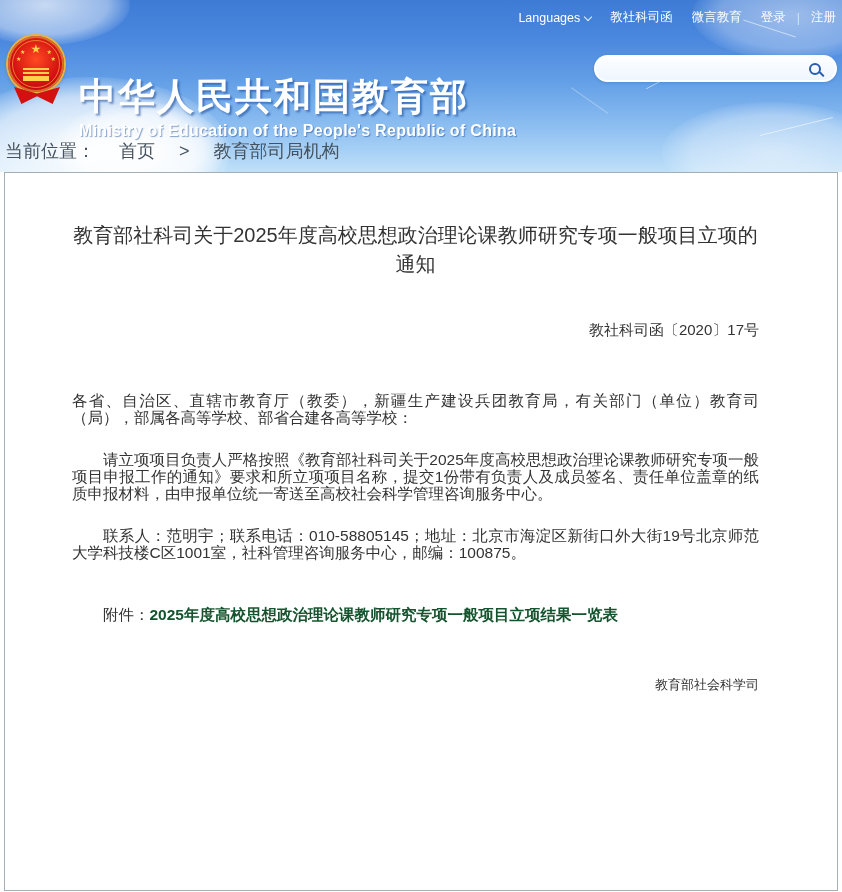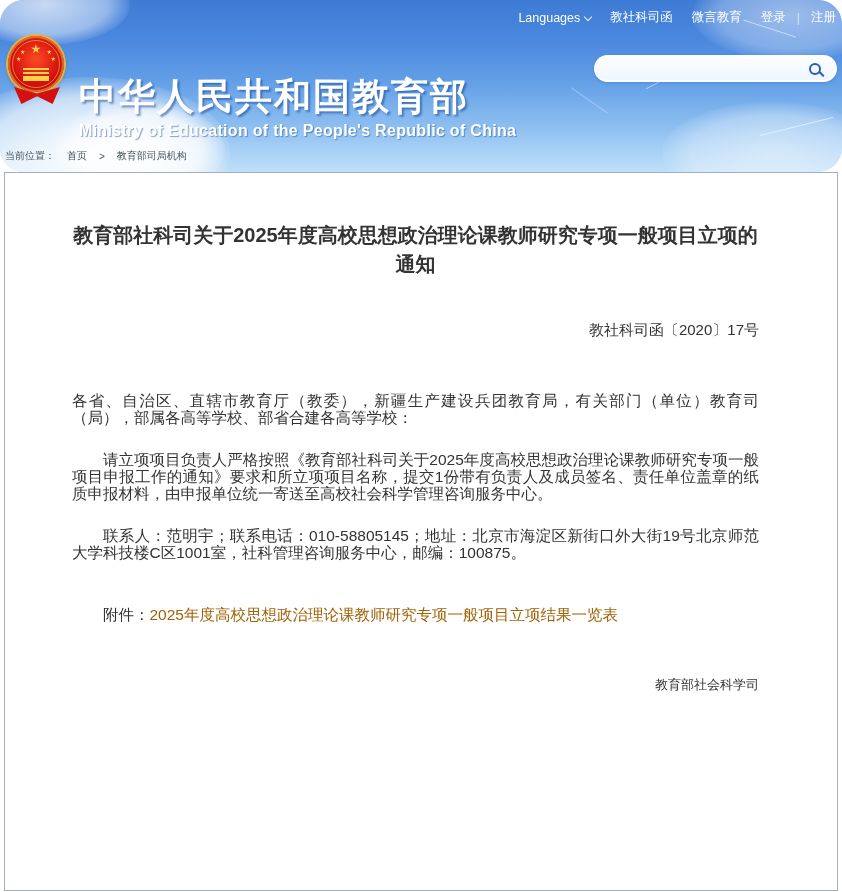--- a/index.html
+++ b/index.html
@@ -1,21 +1,21 @@
 <!DOCTYPE html>
 <html><head>
 <meta charset="utf-8">
 <style>
   * { margin:0; padding:0; box-sizing:border-box; }
   html,body { width:842px; height:892px; overflow:hidden; background:#fff;
     font-family:"Liberation Sans","DejaVu Sans",sans-serif; }
 
   
   .banner { position:relative; height:172px; overflow:hidden;
-    background:linear-gradient(180deg,#3d7bd5 0%,#4a87de 22%,#64a0e7 48%,#8fc0f1 75%,#bfe0f9 100%);border-radius:24px; }
+    background:linear-gradient(180deg,#3d7bd5 0%,#4a87de 22%,#64a0e7 48%,#8fc0f1 75%,#bfe0f9 100%); }
   .cloud { position:absolute; border-radius:50%; pointer-events:none;
     background:radial-gradient(ellipse at center, rgba(255,255,255,.95) 0%, rgba(255,255,255,.6) 52%, rgba(255,255,255,0) 74%); }
   .c1 { left:-50px; bottom:-55px; width:280px; height:150px; }
   .c2 { left:55px; bottom:-25px; width:170px; height:95px; }
   .c3 { left:-40px; top:-35px; width:170px; height:80px; opacity:.75; }
   .c4 { right:-50px; top:-30px; width:200px; height:90px; opacity:.5; }
   .c5 { right:-40px; bottom:-30px; width:220px; height:100px; opacity:.55; }
   .sparkle { position:absolute; height:1px; background:rgba(255,255,255,.55); pointer-events:none; }
   .s1 { top:72px; right:130px; width:70px; transform:rotate(-28deg); }
   .s2 { top:28px; right:45px; width:55px; transform:rotate(18deg); }
@@ -63,37 +63,37 @@
     box-shadow:0 1px 3px rgba(30,80,160,.25); }
   .search-input { flex:1; height:100%; border:none; outline:none; background:transparent;
     padding:0 10px 0 14px; font-size:13px; color:#335; border-radius:14px; }
   .search-btn { width:26px; height:100%; display:flex; align-items:center; cursor:pointer;
     background:transparent; border:none; }
   .mag { width:12px; height:12px; border:2px solid #2a5db0; border-radius:50%; position:relative; }
   .mag::after { content:""; position:absolute; width:7px; height:2px; background:#2a5db0;
     transform:rotate(45deg); right:-6px; bottom:-2px; border-radius:1px; }
 
   
-  .breadcrumb { position:absolute; left:5px; bottom:9px; font-size:10px; color:#46535f;
-    display:flex; gap:12px; align-items:center; }
+  .breadcrumb { position:absolute; left:5px; bottom:9px; font-size:18px; color:#46535f;
+    display:flex; gap:24px; align-items:center; }
   .breadcrumb a { color:#46535f; text-decoration:none; cursor:pointer; }
   .bc-sep { color:#5a6possibly7; }
 
   
   .content-wrap { padding:0 4px; background:#fff; }
   .panel { border:1px solid #a3aeb5; background:#fff; min-height:719px;
     padding:48px 78px 40px 67px; color:#333; }
-  .article-title { text-align:center; font-size:20px; font-weight:bold; color:#333;
+  .article-title { text-align:center; font-size:20px; font-weight:normal; color:#333;
     line-height:1.45; }
   .doc-number { text-align:right; font-size:15px; margin-top:42px; }
   .body-text p { font-size:15.5px; line-height:17px; text-indent:2em; margin-top:25px;
     text-align:justify; }
   .body-text p.no-indent { text-indent:0; margin-top:52px; }
   .attachment { margin-top:44px; font-size:15.5px; text-indent:2em; }
-  .attachment a { color:#a16207; text-decoration:none; cursor:pointer; }
+  .attachment a { color:#14532d; text-decoration:none; cursor:pointer;font-weight:bold; }
   .signature { text-align:right; font-size:13px; margin-top:50px; }
 </style>
 </head>
 <body>
 
 <div class="banner">
   <div class="cloud c1"></div>
   <div class="cloud c2"></div>
   <div class="cloud c3"></div>
   <div class="cloud c4"></div>

